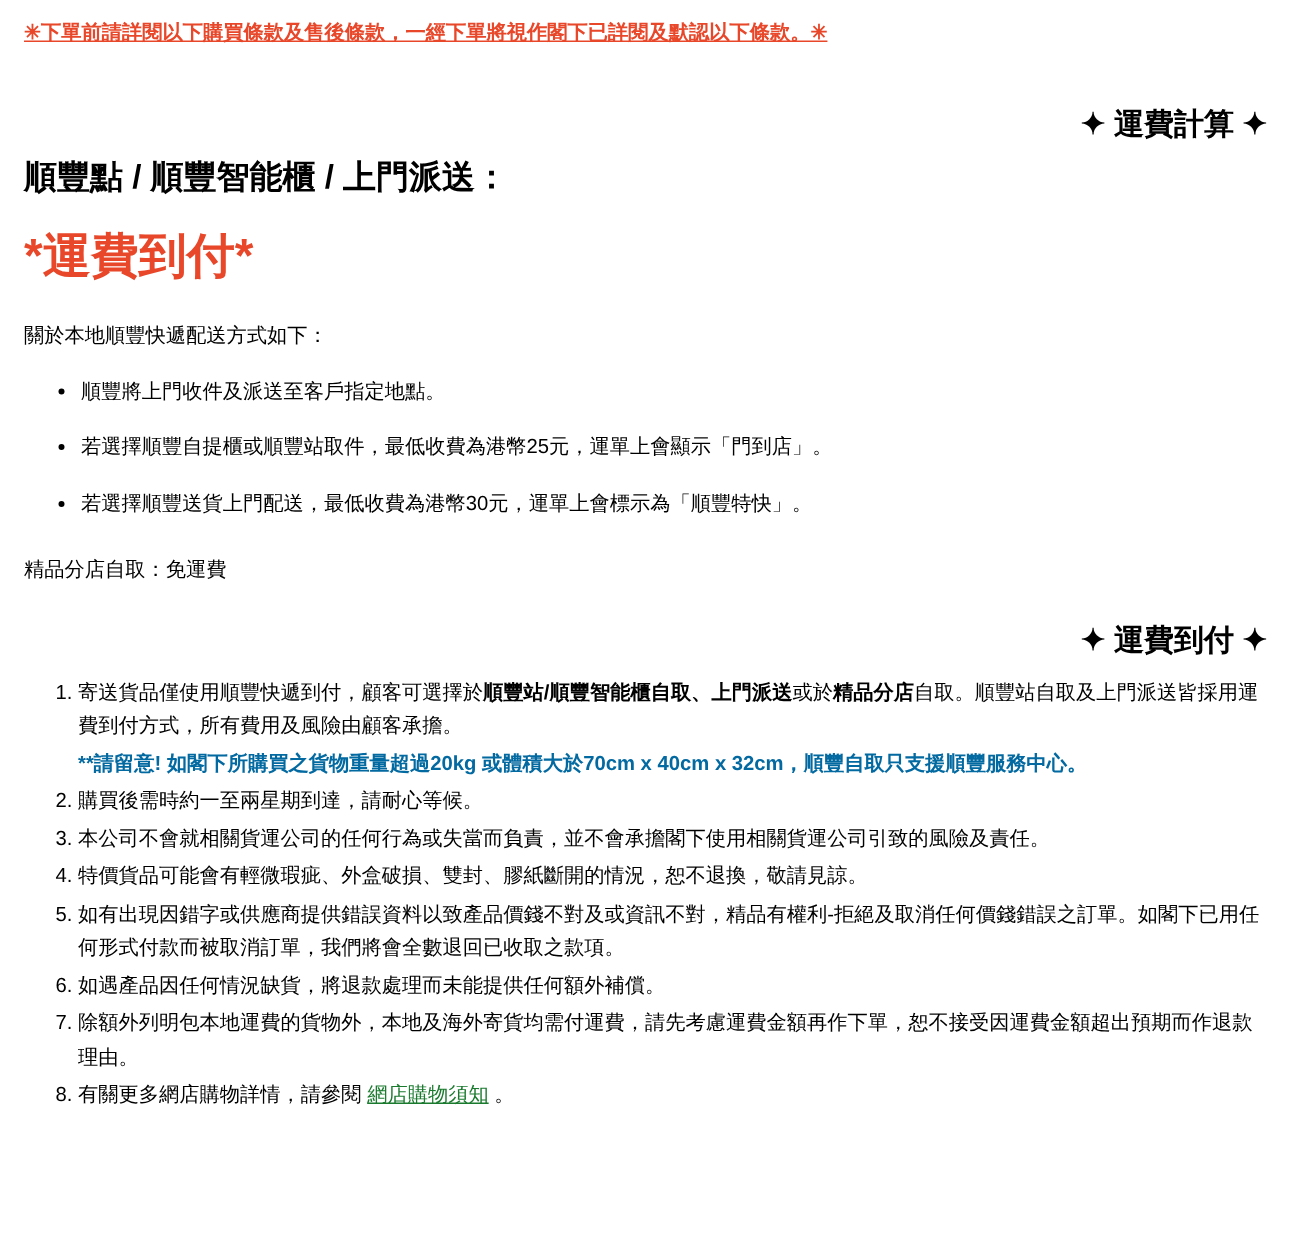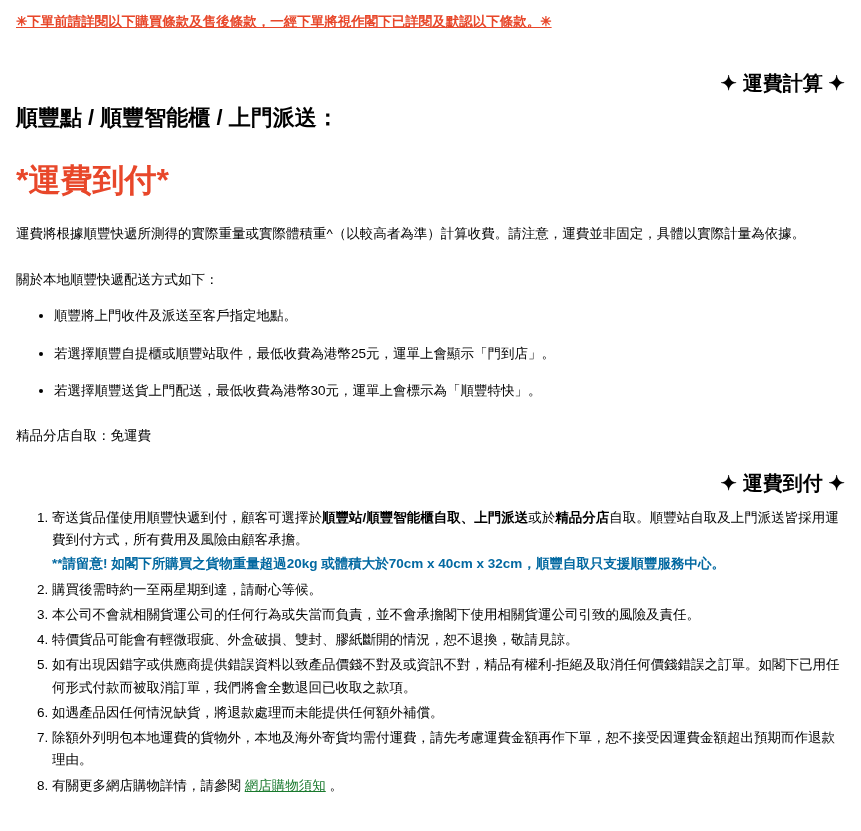--- a/index.html
+++ b/index.html
@@ -41,21 +41,21 @@
     font-size: 22px;
     font-weight: bold;
     margin: 6px 0 0 0;
     line-height: 1.4;
   }
   .big-red {
     color: #e8472a;
     font-weight: bold;
     font-size: 32px;
     line-height: 1.25;
-    margin: 26px 0 0 0;
+    margin: 16px 0 0 0;
   }
   p.body-text {
     font-size: 13.5px;
     line-height: 1.75;
     margin: 22px 0 0 0;
   }
   ul.bullets {
     margin: 14px 0 0 0;
     padding-left: 38px;
   }
@@ -94,21 +94,20 @@
 
   <p class="notice">✳下單前請詳閱以下購買條款及售後條款，一經下單將視作閣下已詳閱及默認以下條款。✳</p>
 
   <div class="spacer-lg"></div>
 
   <h2 class="section-title">✦ 運費計算 ✦</h2>
   <h3 class="sub-title">順豐點 / 順豐智能櫃 / 上門派送：</h3>
 
   <p class="big-red">*運費到付*</p>
 
-  <p class="body-text">運費將根據順豐快遞所測得的實際重量或實際體積重^（以較高者為準）計算收費。請注意，運費並非固定，具體以實際計量為依據。</p>
 
   <p class="body-text">關於本地順豐快遞配送方式如下：</p>
 
   <ul class="bullets">
     <li>順豐將上門收件及派送至客戶指定地點。</li>
     <li>若選擇順豐自提櫃或順豐站取件，最低收費為港幣25元，運單上會顯示「門到店」。</li>
     <li>若選擇順豐送貨上門配送，最低收費為港幣30元，運單上會標示為「順豐特快」。</li>
   </ul>
 
 

